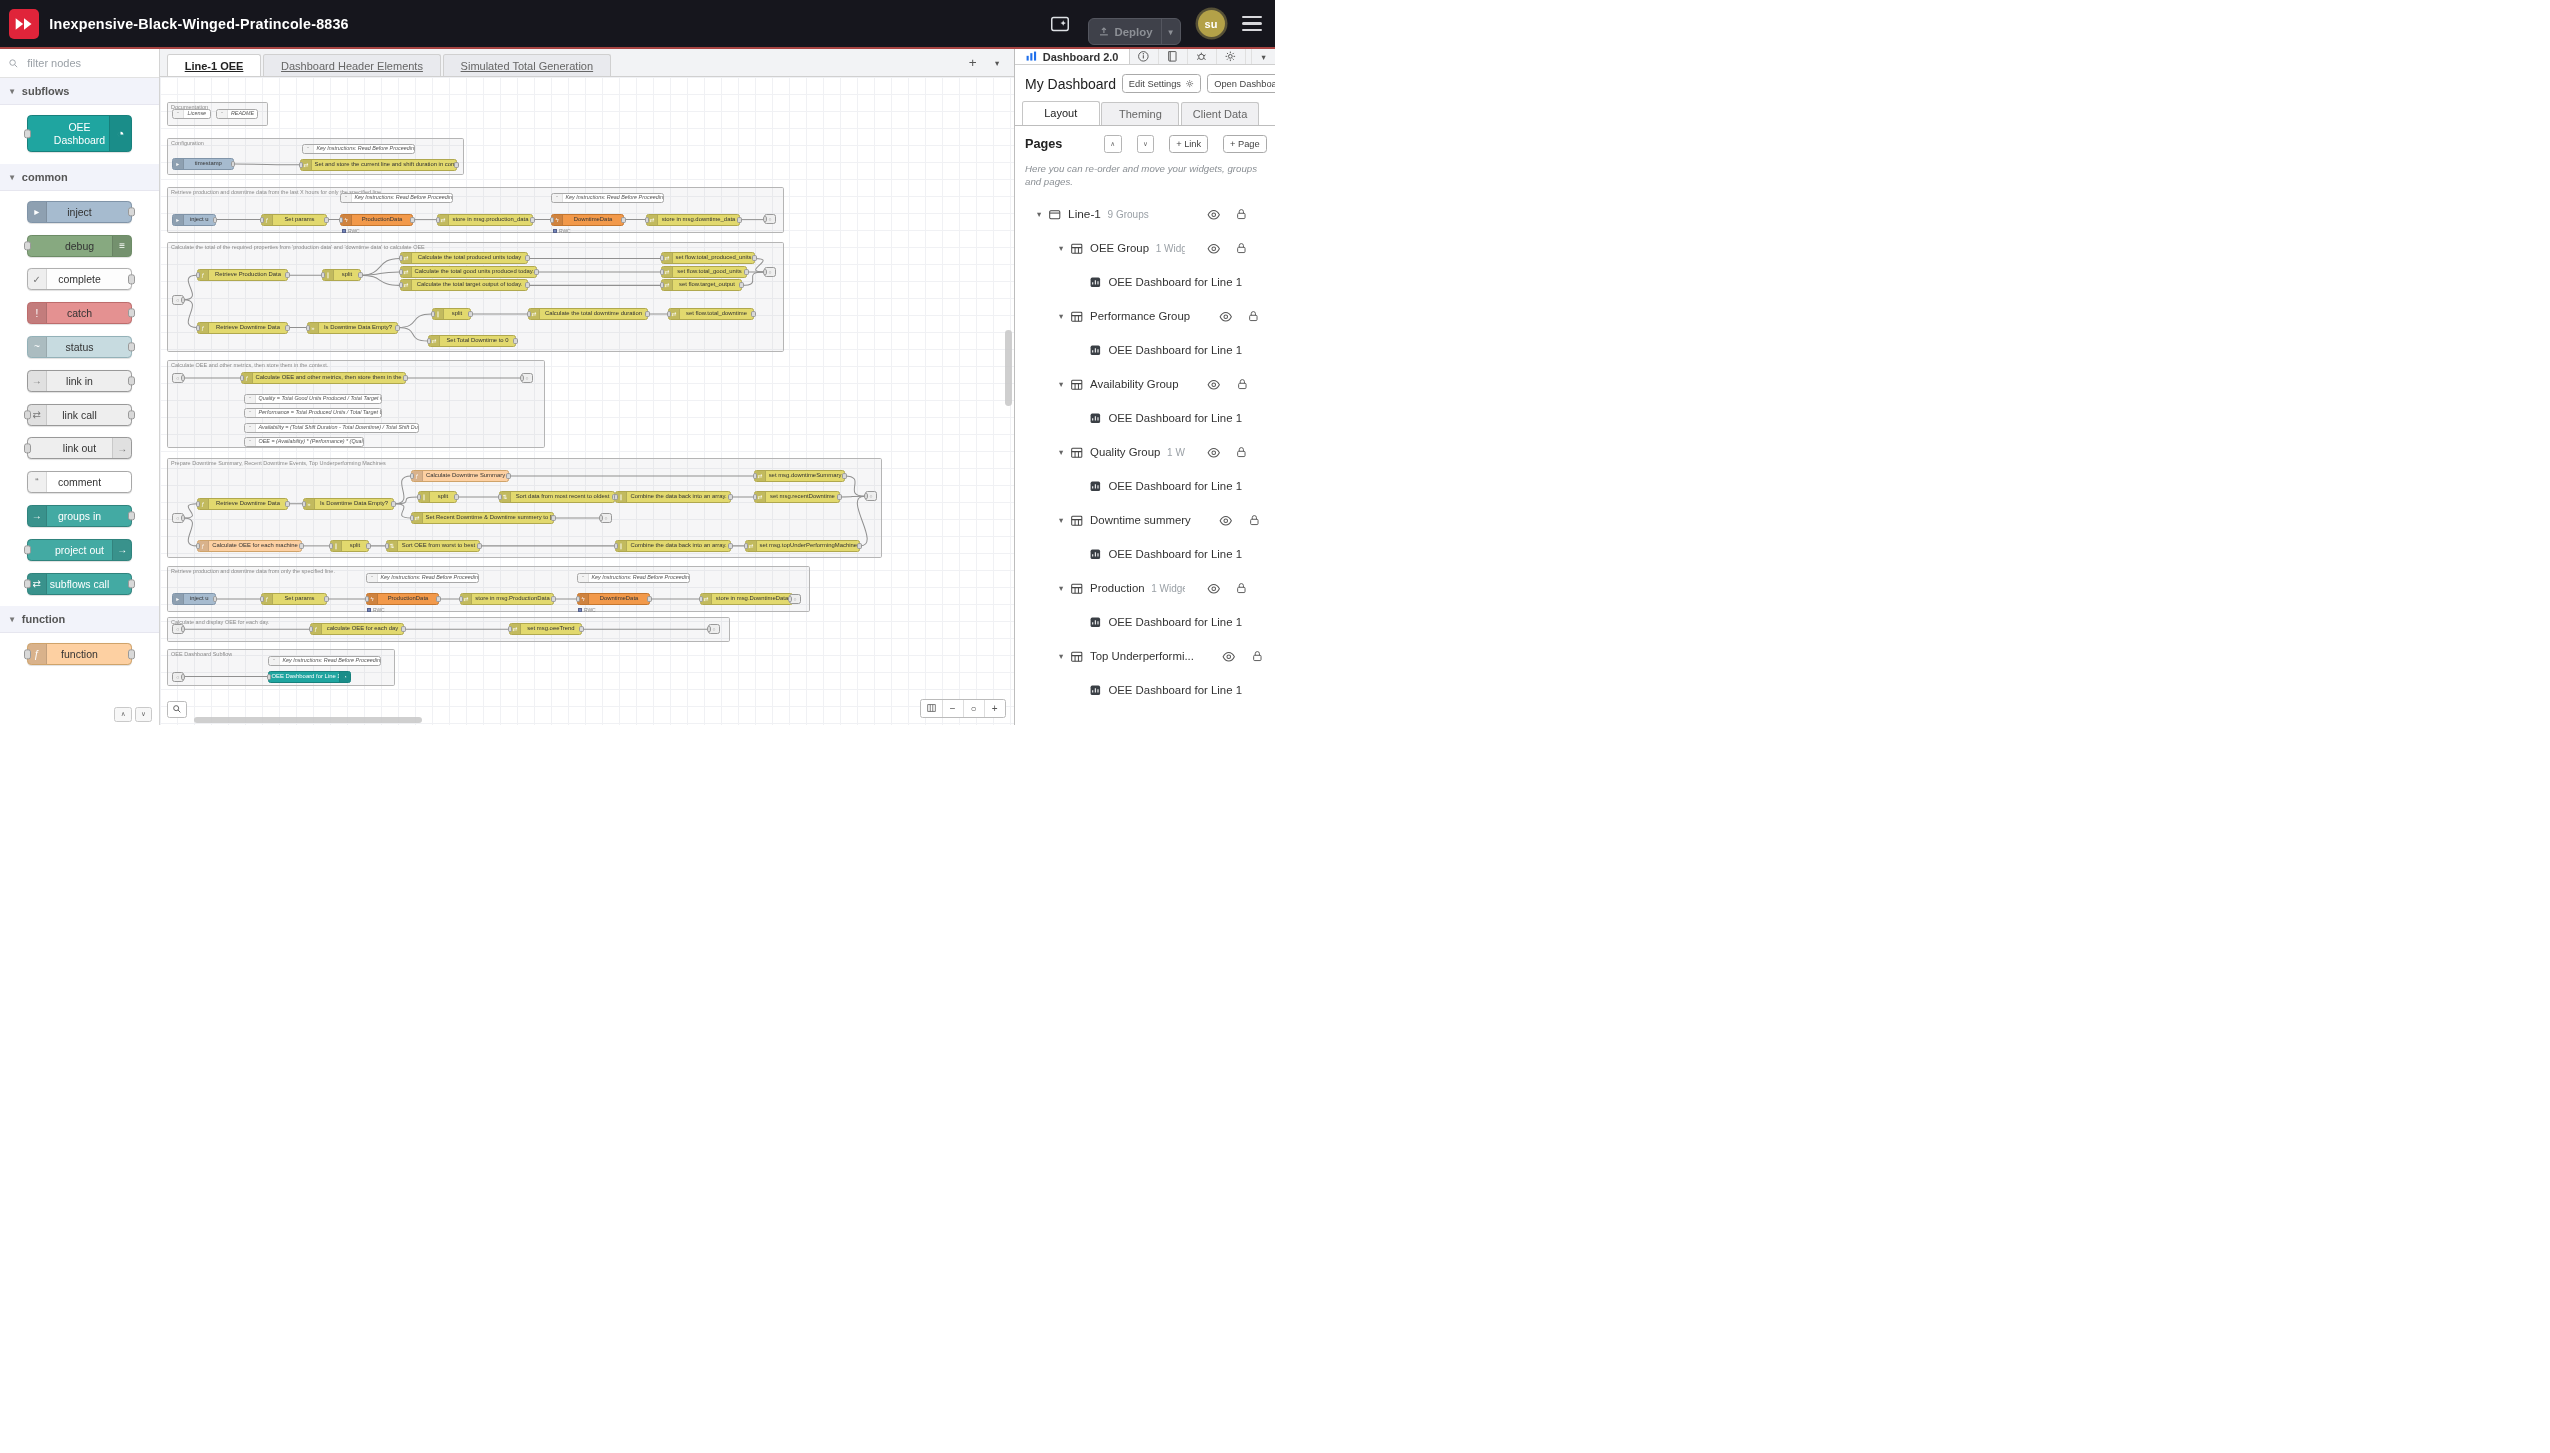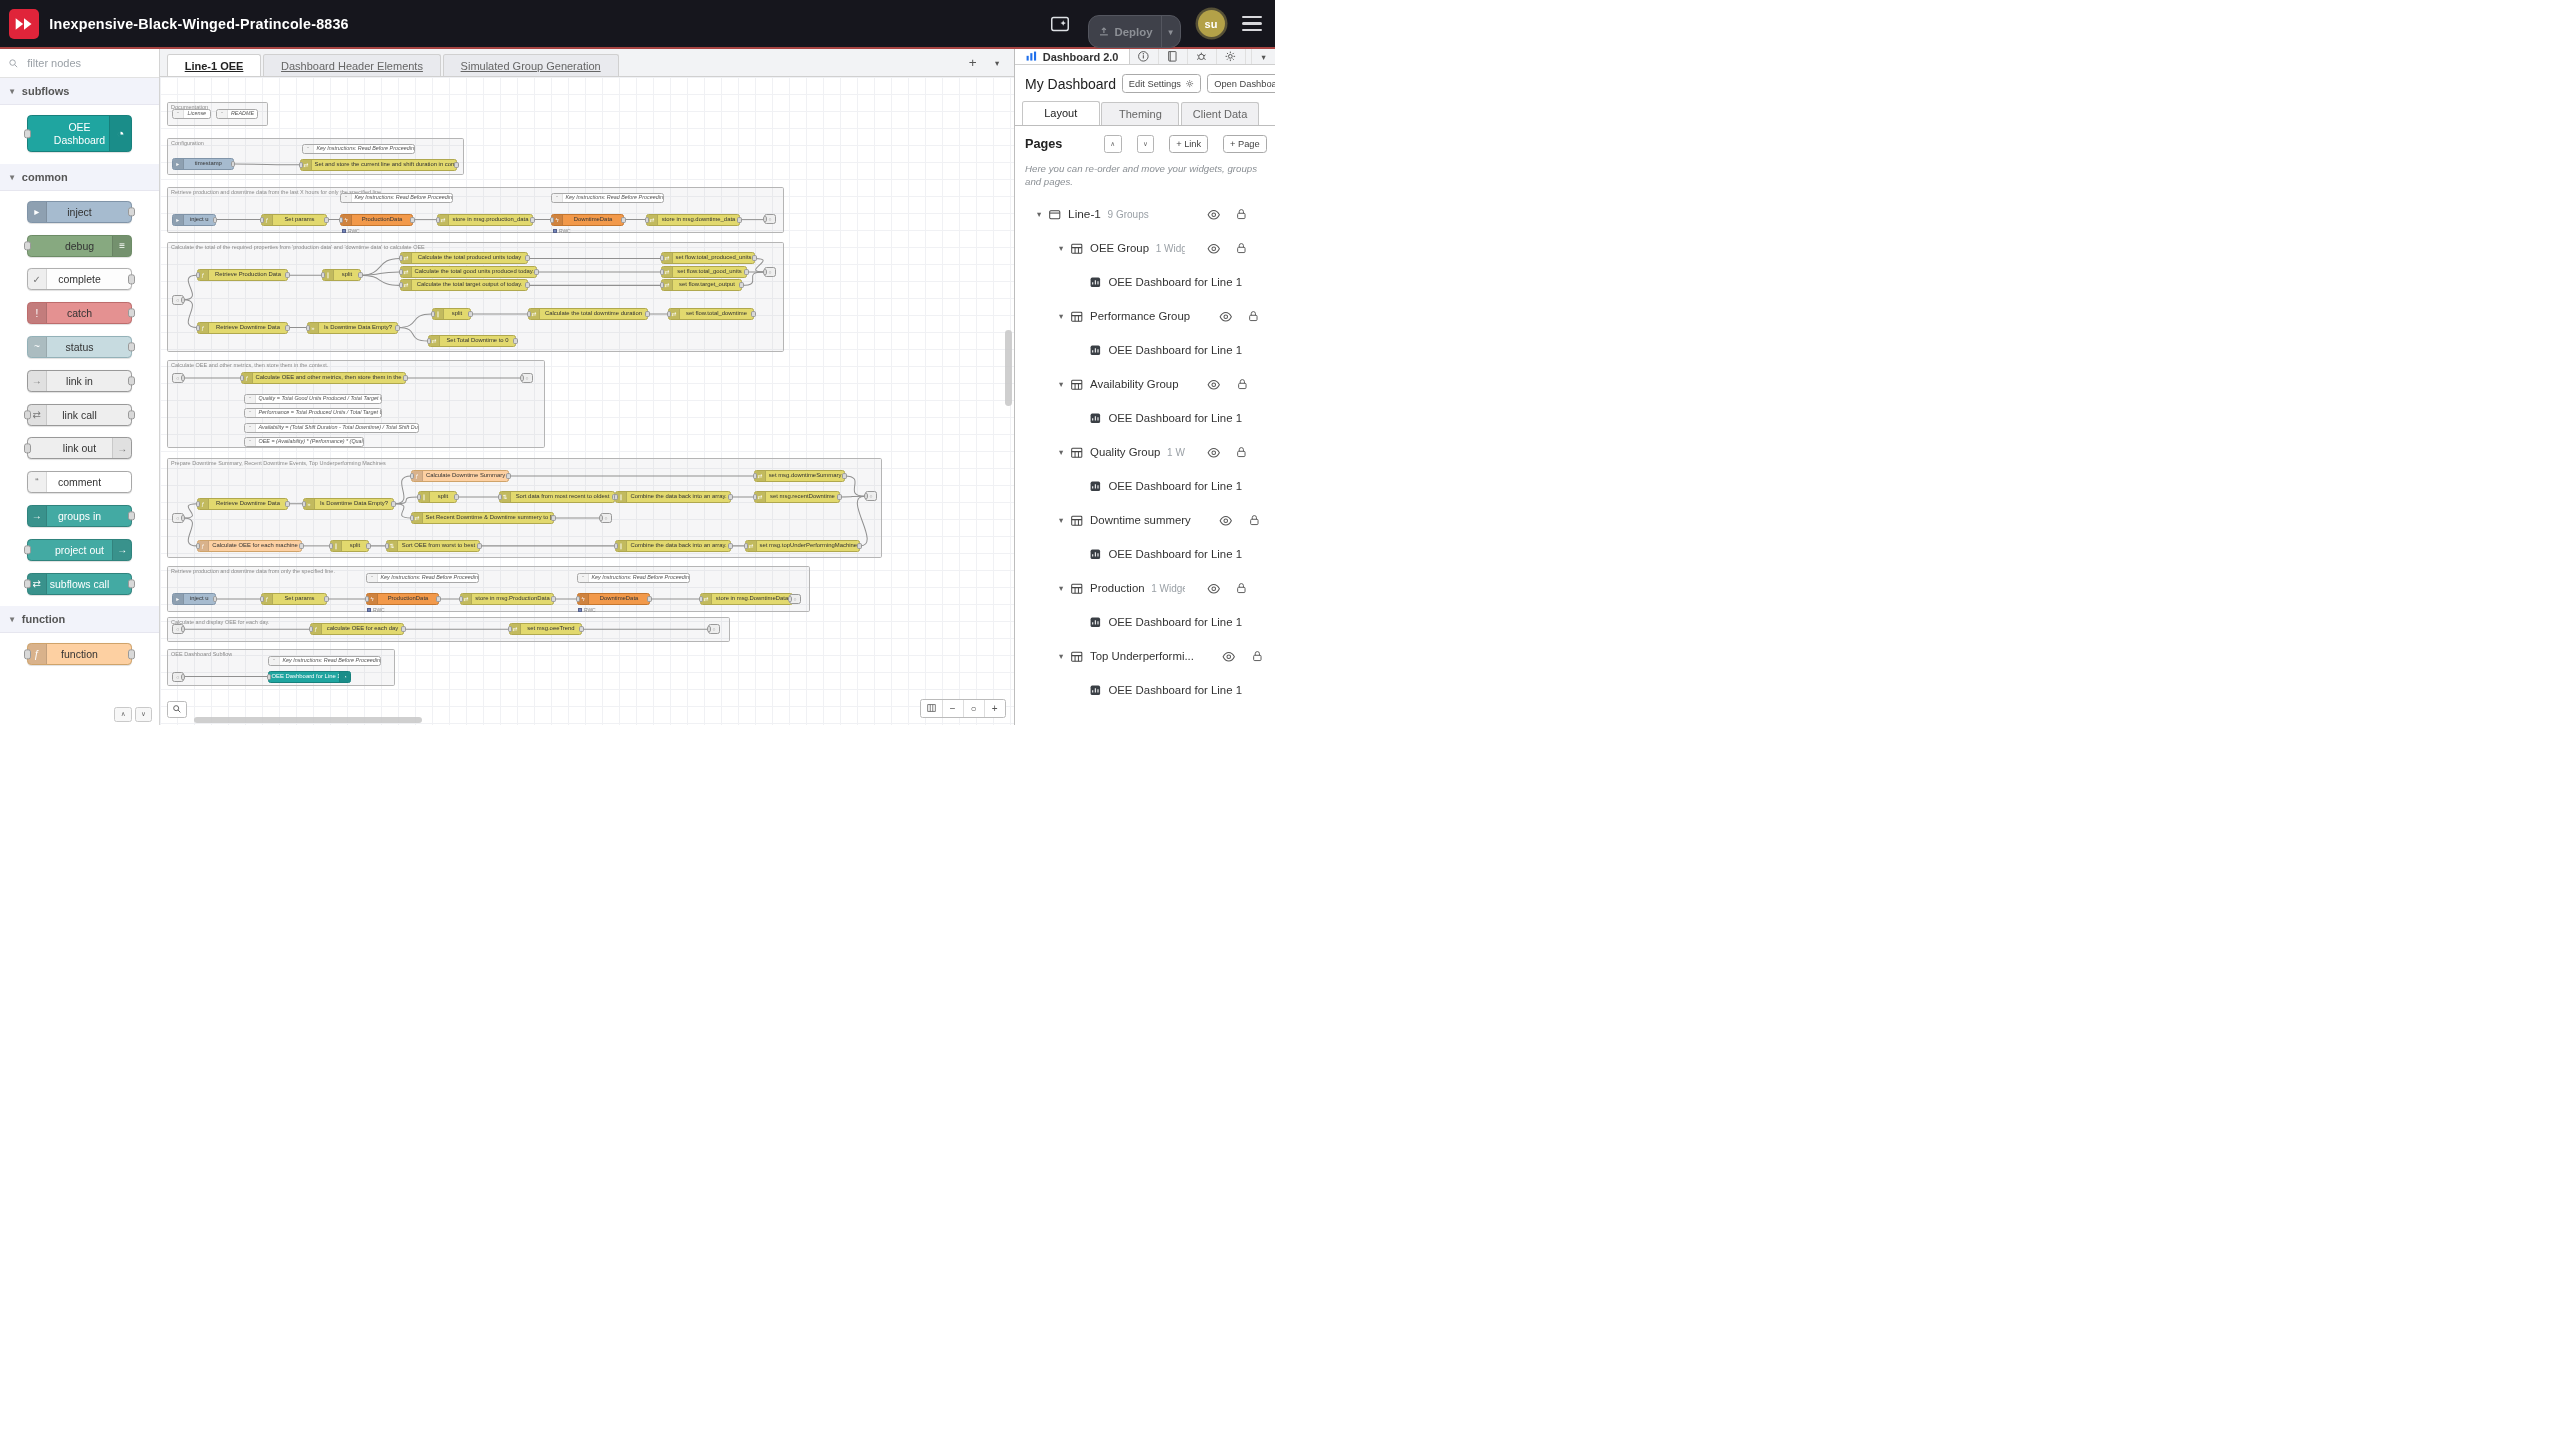--- a/index.html
+++ b/index.html
@@ -5,21 +5,21 @@
   html,body{margin:0;padding:0;background:#fff;}
   *{box-sizing:border-box;}
   .app{width:1275px;height:727px;position:relative;overflow:hidden;font-family:"Liberation Sans",sans-serif;background:#fff;}
 
   
   .hdr{height:49px;background:#16161d;border-bottom:2.5px solid #a94442;display:flex;align-items:center;}
   .logo{width:30px;height:30px;margin:0 10px 0 9.3px;flex:none;}
   .hdr-title{color:#fff;font-size:14.3px;font-weight:700;letter-spacing:0.2px;flex:1;white-space:nowrap;overflow:hidden;}
   .hdr-right{display:flex;align-items:center;gap:17px;margin-right:13.5px;}
   .hdr-icon{width:23.6px;height:23.6px;display:flex;align-items:center;justify-content:center;cursor:pointer;}
-  .deploy{display:flex;align-items:center;height:33px;background:#3f414a;border:0.8px solid #54565f;border-radius:11px;color:#8d9096;font-size:11.4px;font-weight:600;cursor:pointer;margin-top:16px;}
+  .deploy{display:flex;align-items:center;height:27px;background:#3f414a;border:0.8px solid #54565f;border-radius:6px;color:#8d9096;font-size:11.4px;font-weight:600;cursor:pointer;margin-top:16px;}
   .deploy .dep-ic{display:flex;align-items:center;padding:0 5px 0 8.4px;}
   .deploy .dep-lbl{padding-right:8.4px;}
   .dep-caret{border-left:0.8px solid #54565f;height:100%;display:flex;align-items:center;padding:0 6.7px;font-size:8.4px;color:#8d9096;}
   .avatar{width:27px;height:27px;border-radius:50%;background:#b3a148;display:flex;align-items:center;justify-content:center;color:#fff;font-size:11px;font-weight:700;box-shadow:0 0 0 2.5px rgba(186,170,92,.4);cursor:pointer;}
   .burger{width:20px;height:17px;display:flex;flex-direction:column;justify-content:space-between;cursor:pointer;padding:0.8px 0;}
   .burger span{display:block;height:2.5px;background:#d8d8dc;border-radius:1.7px;}
 
   
   .main{display:flex;height:676px;}
 
@@ -271,21 +271,21 @@
     <section class="canvas-col">
       <div class="tabbar">
         <div class="tabs">
             <div class="flow-tab active">
               <span>Line-1 OEE</span>
             </div>
             <div class="flow-tab">
               <span>Dashboard Header Elements</span>
             </div>
             <div class="flow-tab">
-              <span>Simulated Group Generation</span>
+              <span>Simulated Total Generation</span>
             </div>
           </div>
         <div class="tab-actions">
           <div class="tab-btn">+</div>
           <div class="tab-btn caret">▾</div>
         </div>
       </div>
       <div class="canvas-viewport">
         <div class="flow-canvas">
             <div class="flow-group" style="left: 6.7px; top: 25px; width: 101px; height: 23.6px;">

